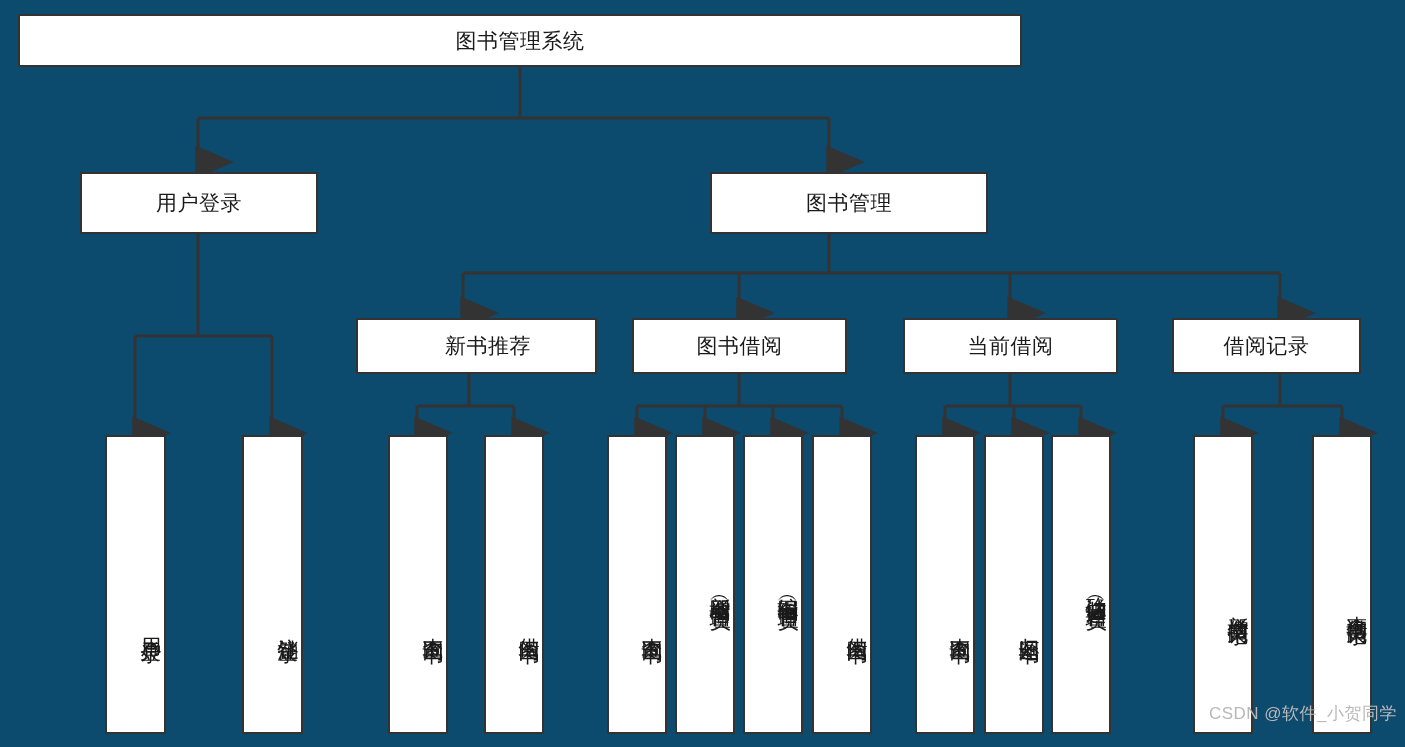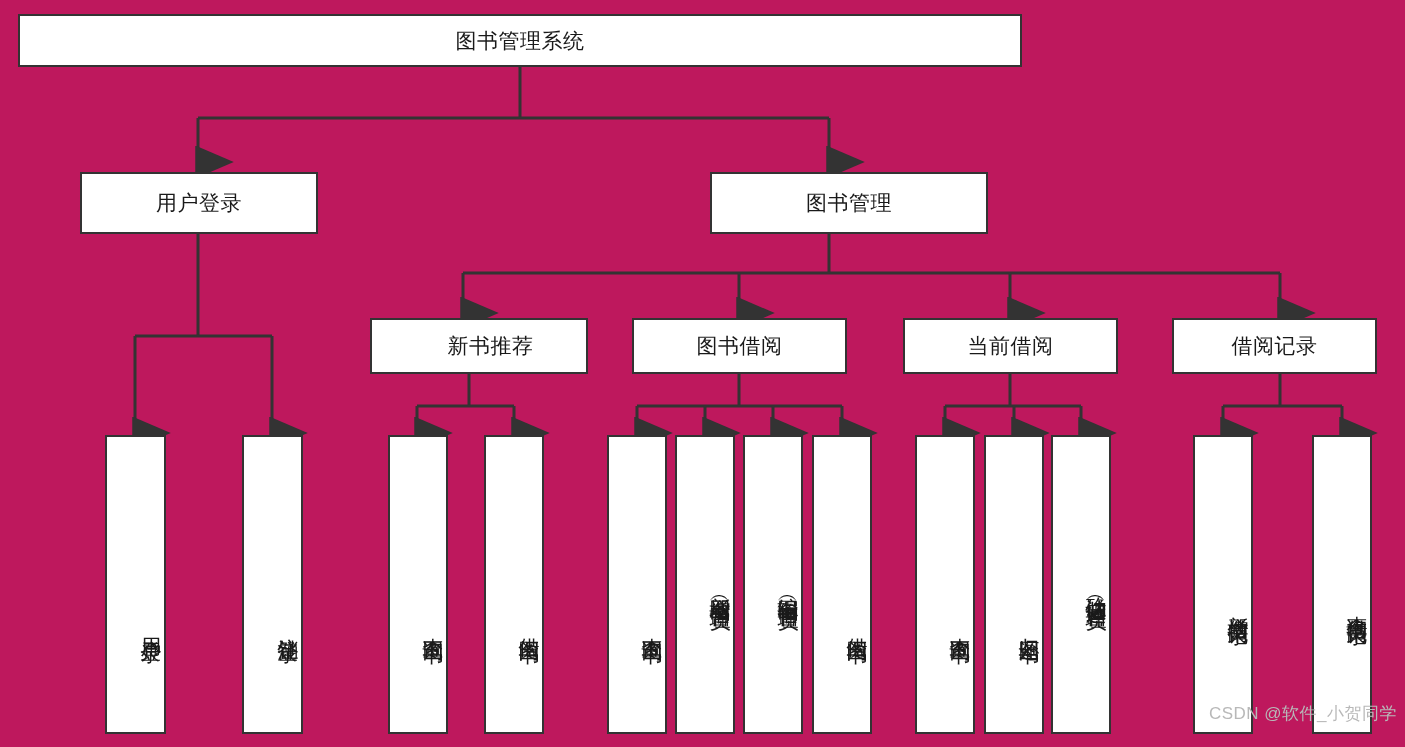--- a/index.html
+++ b/index.html
@@ -7,21 +7,21 @@
     padding: 0;
     background: #ffffff;
   }
   body {
     font-family: "Liberation Sans", "DejaVu Sans", sans-serif;
   }
   #canvas {
     position: relative;
     width: 1405px;
     height: 747px;
-    background: #be185d;
+    background: #0c4a6e;
     overflow: hidden;
   }
   #edges {
     position: absolute;
     left: 0;
     top: 0;
     width: 1405px;
     height: 747px;
   }
   .node {
@@ -122,30 +122,30 @@
     <span class="label">图书管理系统</span>
   </div>
 
   <div class="node horiz" style="left:80px; top:172px; width:238px; height:62px;">
     <span class="label">用户登录</span>
   </div>
   <div class="node horiz" style="left:710px; top:172px; width:278px; height:62px;">
     <span class="label">图书管理</span>
   </div>
 
-  <div class="node horiz" style="left:370px; top:318px; width:218px; height:56px;padding-left:23px;">
+  <div class="node horiz" style="left:356px; top:318px; width:241px; height:56px;padding-left:23px;">
     <span class="label">新书推荐</span>
   </div>
   <div class="node horiz" style="left:632px; top:318px; width:215px; height:56px;">
     <span class="label">图书借阅</span>
   </div>
   <div class="node horiz" style="left:903px; top:318px; width:215px; height:56px;">
     <span class="label">当前借阅</span>
   </div>
-  <div class="node horiz" style="left:1172px; top:318px; width:205px; height:56px;">
+  <div class="node horiz" style="left:1172px; top:318px; width:189px; height:56px;">
     <span class="label">借阅记录</span>
   </div>
 
   <div class="node vert" style="left:105px; top:435px; width:61px; height:299px; padding-top:80px;">
     <span class="label">用户登录</span>
   </div>
   <div class="node vert" style="left:242px; top:435px; width:61px; height:299px; padding-top:80px;">
     <span class="label">注销登录</span>
   </div>
 

